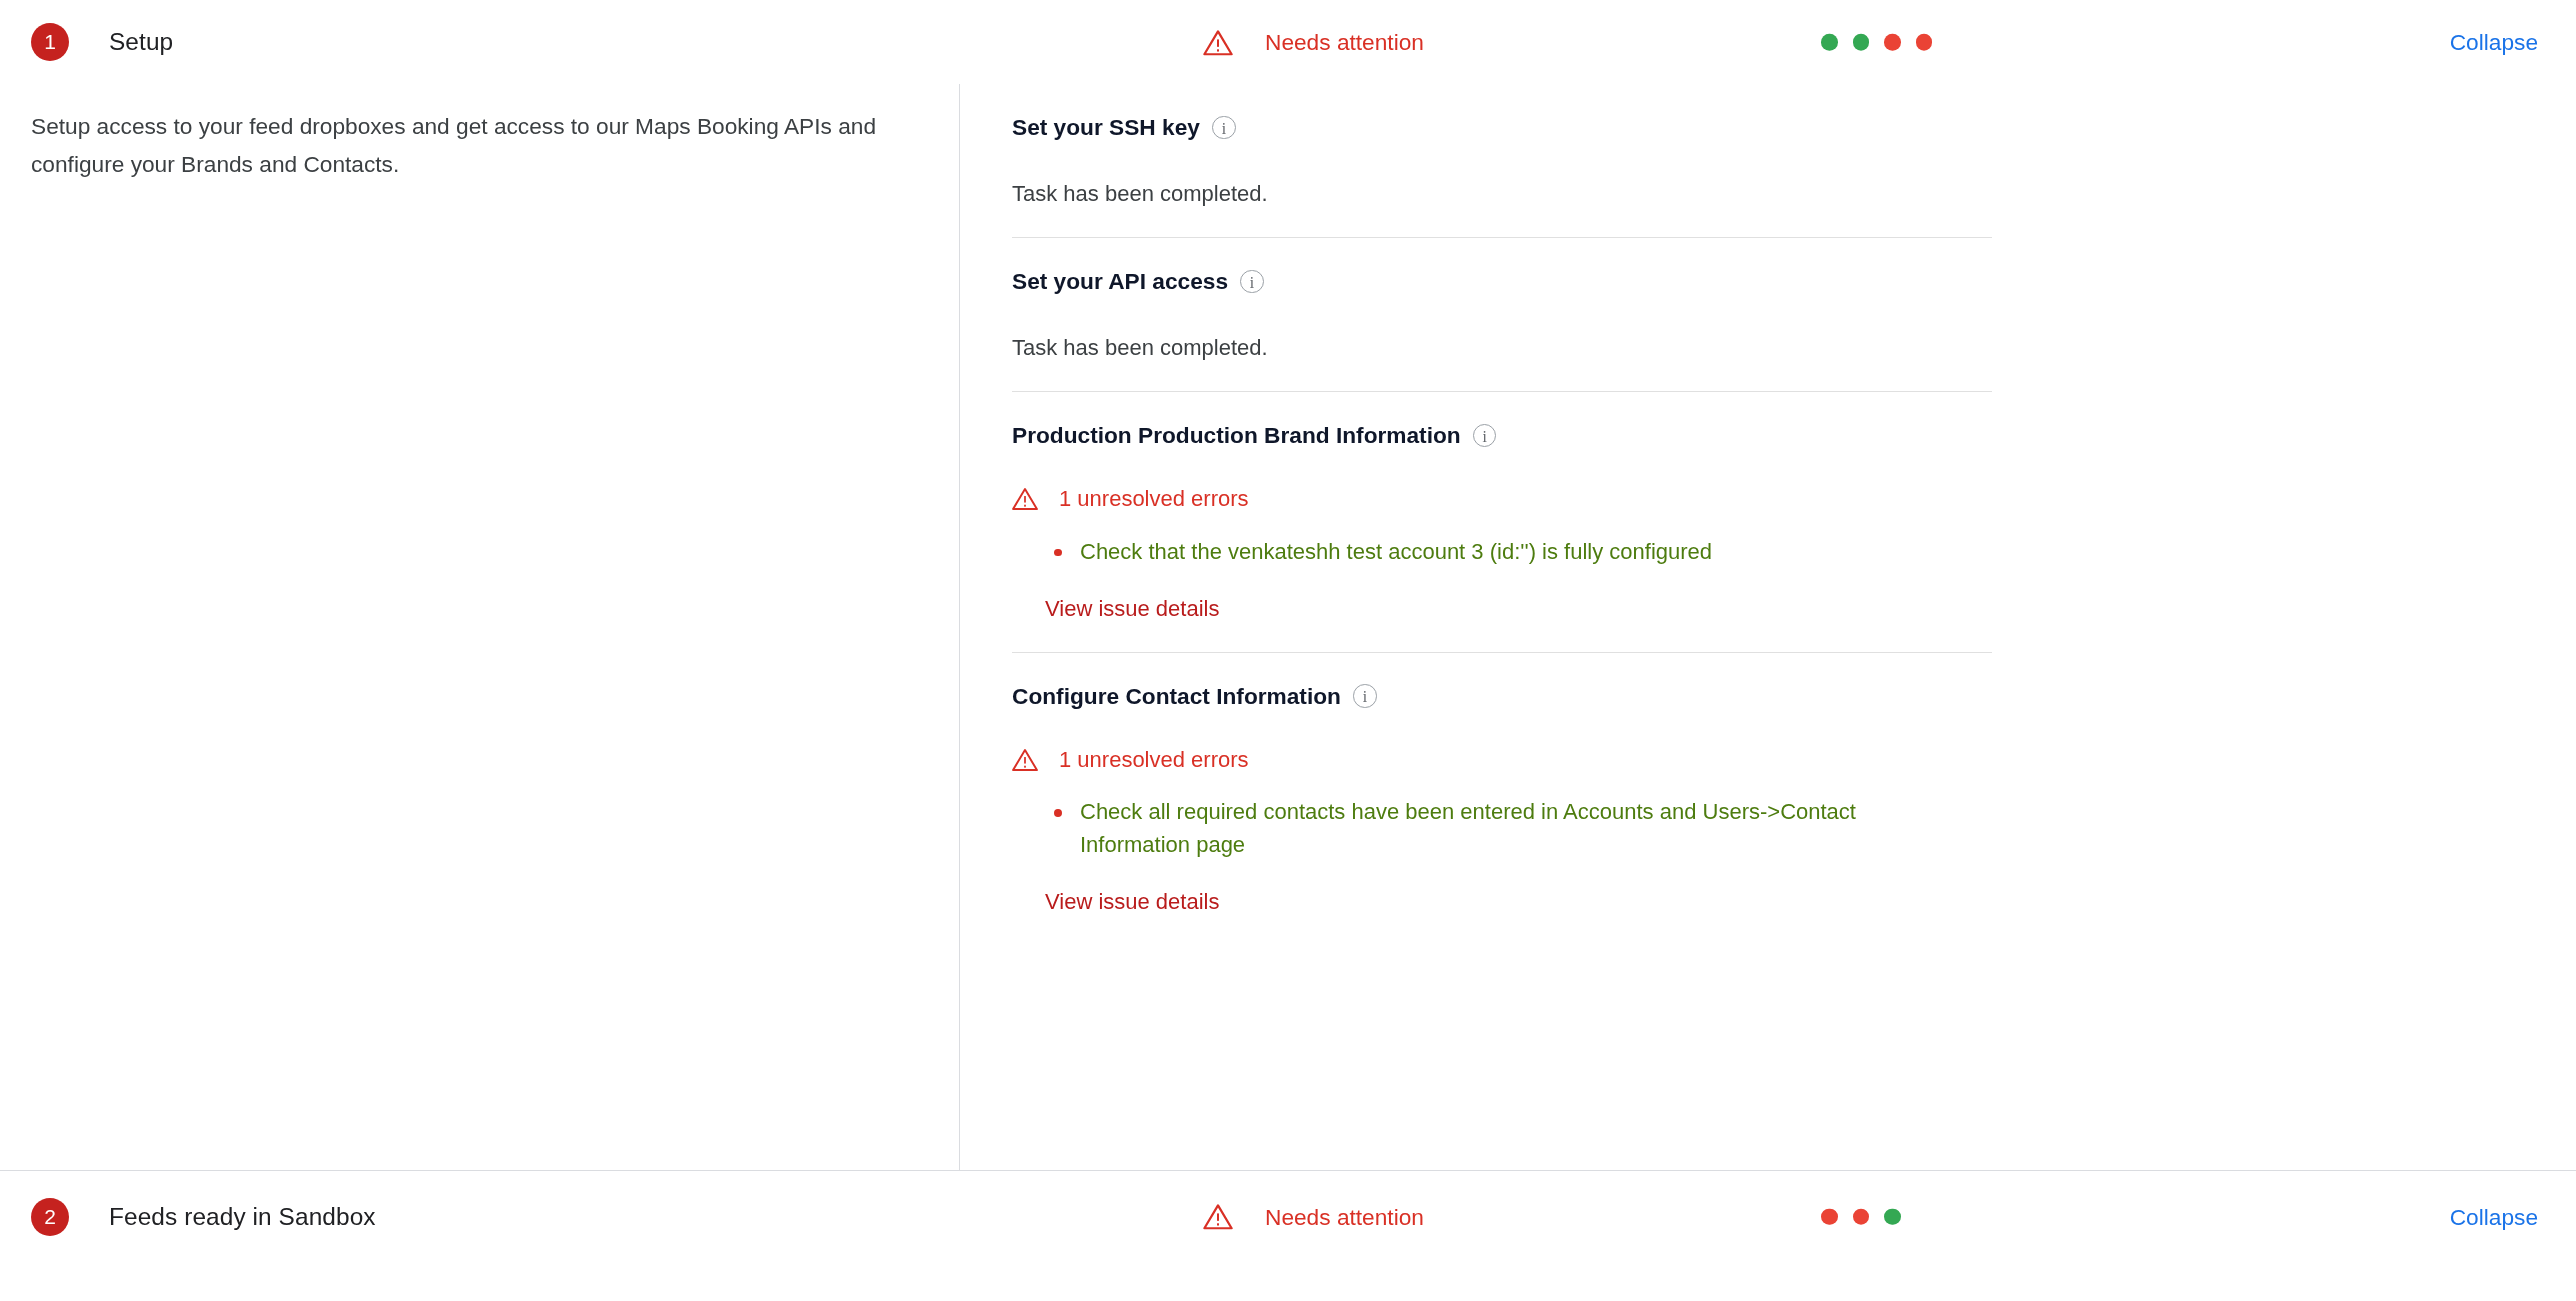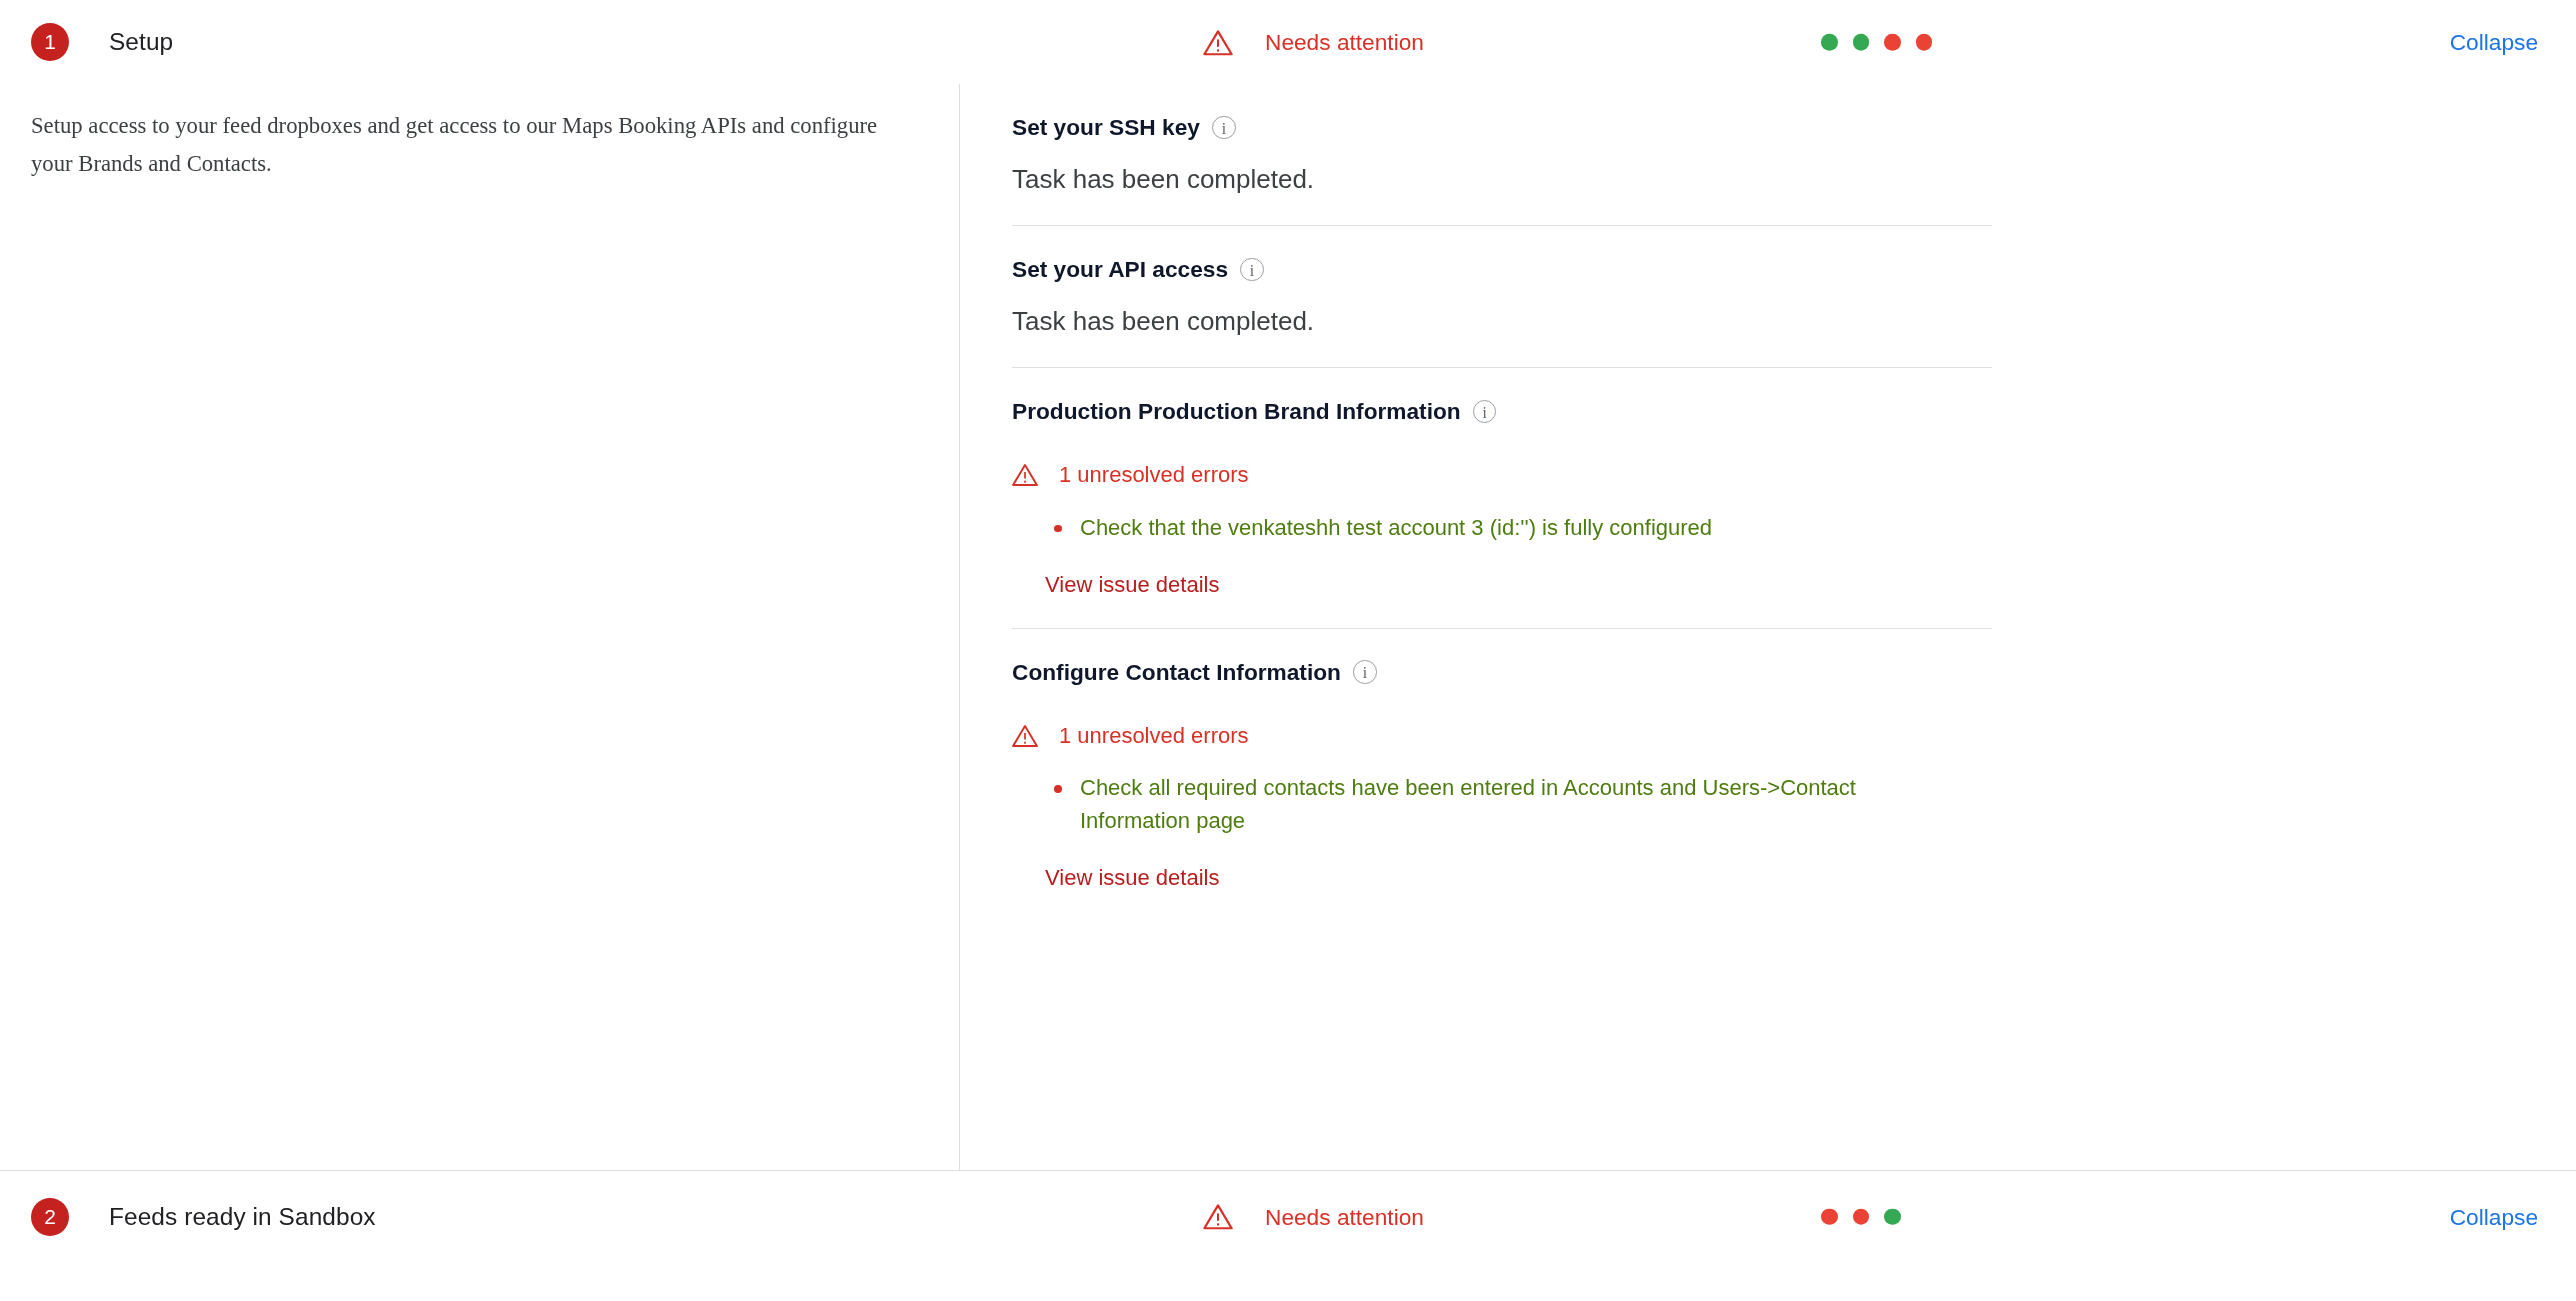--- a/index.html
+++ b/index.html
@@ -96,21 +96,20 @@
   .step-body {
     display: flex;
     padding: 0;
     height: 1086px;
     box-sizing: border-box;
   }
   .desc-col {
     width: 959px;
     box-sizing: border-box;
     padding: 22.7px 52px 0 31px;
-    font-family: Liberation Serif, serif;
   }
   .desc-text {
     font-size: 22.7px;
     line-height: 38px;
     color: #3c4043;
     max-width: 854px;
   }
   .tasks-col {
     border-left: 0.9px solid #dadce0;
     padding: 30px 0 0 52px;
@@ -146,22 +145,22 @@
     font-size: 15.7px;
     line-height: 23.5px;
     text-align: center;
     font-family: "Liberation Serif", serif;
     box-sizing: border-box;
     cursor: pointer;
     flex: 0 0 auto;
     display: inline-block;
   }
   .task-status {
-    margin-top: 23px;
-    font-size: 26px;
+    margin-top: 40px;
+    font-size: 22px;
     color: #3c4043;
   }
   .error-row {
     margin-top: 37px;
     display: flex;
     align-items: center;
     gap: 21px;
   }
   .error-text {
     font-size: 22px;

